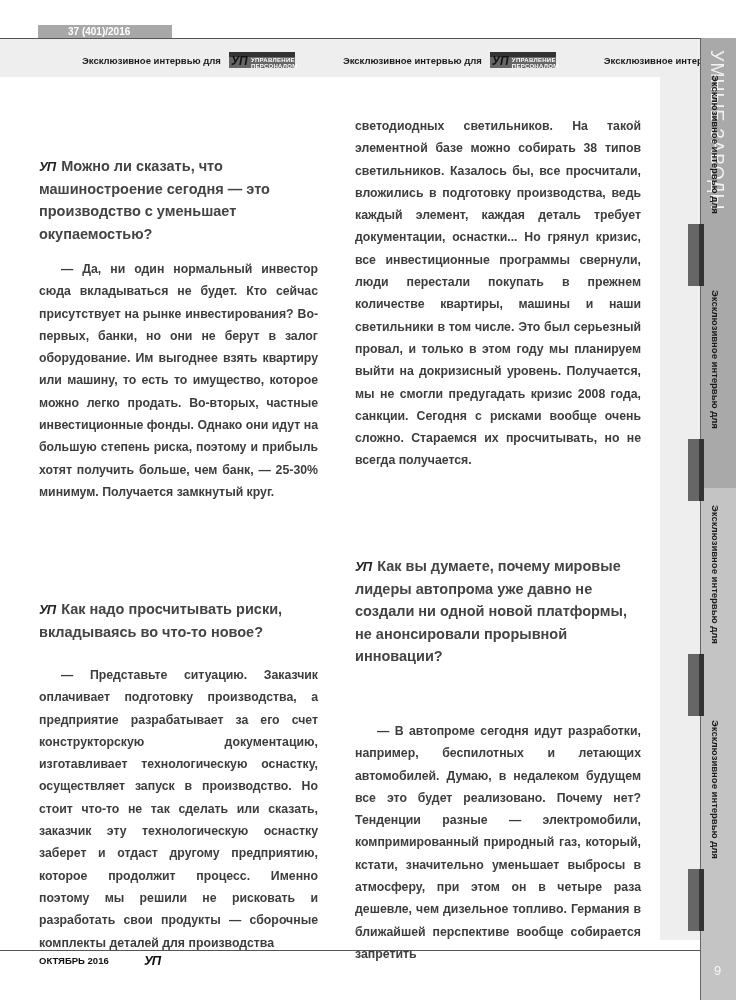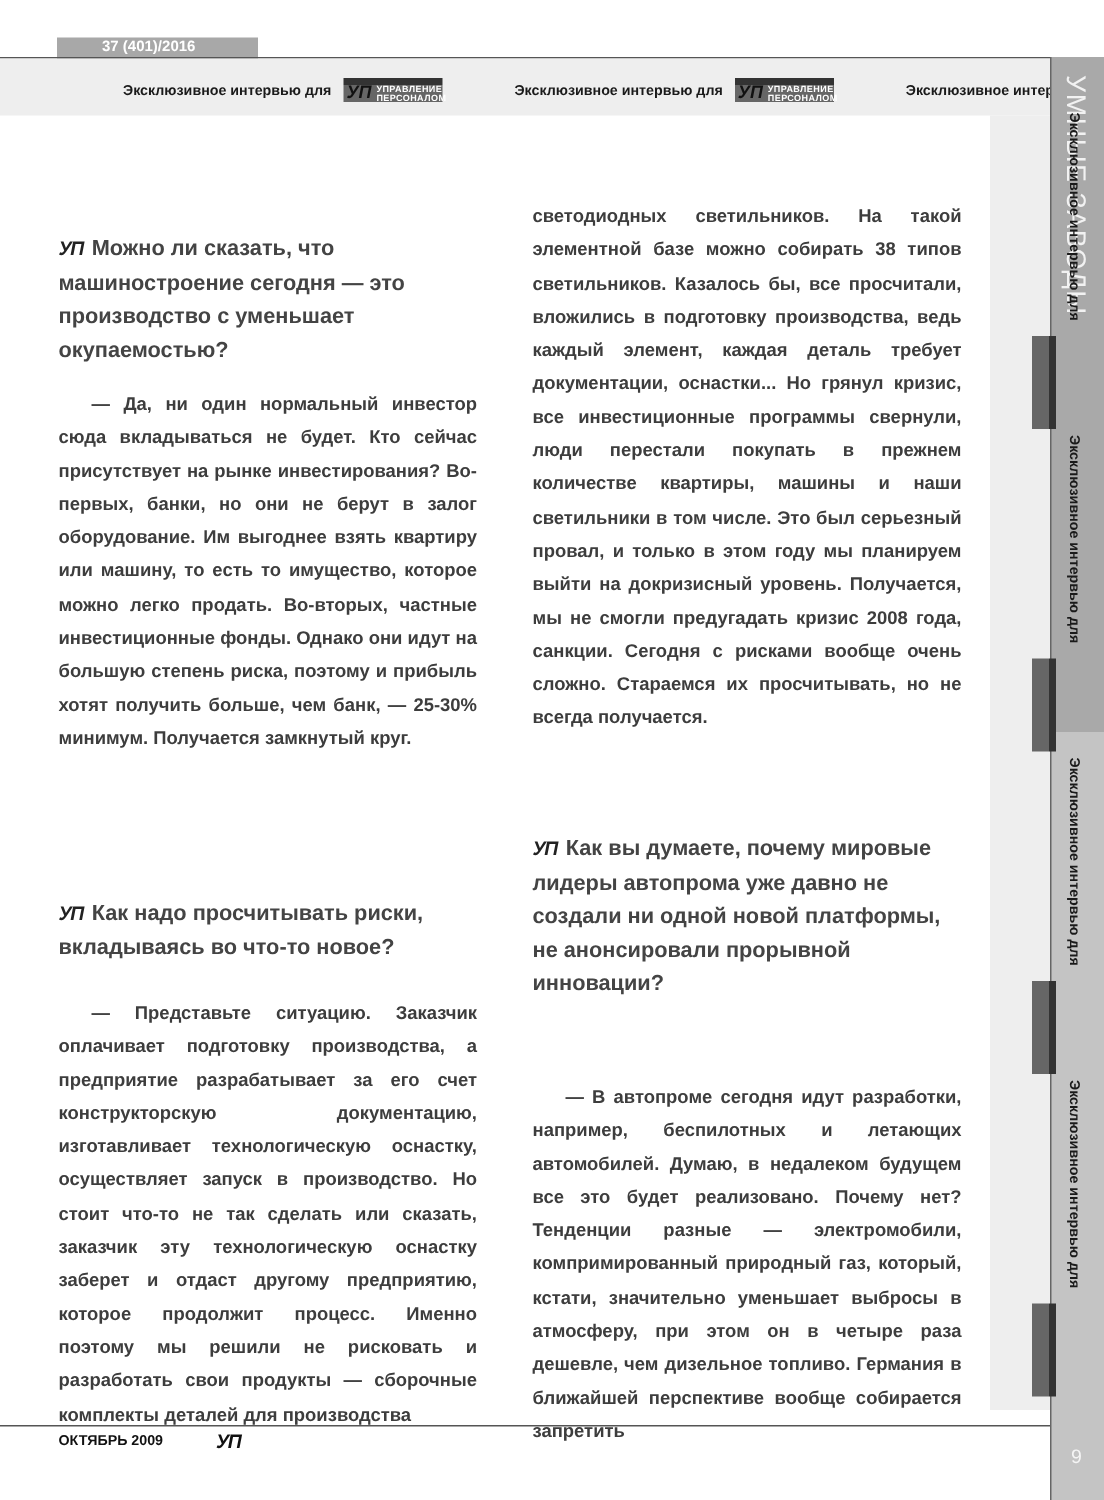--- a/index.html
+++ b/index.html
@@ -118,26 +118,26 @@
 <div class="col col-left" style="top:258px">
   <p class="indent">— Да, ни один нормальный инвестор сюда вкладываться не будет. Кто сейчас присутствует на рынке инвестирования? Во-первых, банки, но они не берут в залог оборудование. Им выгоднее взять квартиру или машину, то есть то имущество, которое можно легко продать. Во-вторых, частные инвестиционные фонды. Однако они идут на большую степень риска, поэтому и прибыль хотят получить больше, чем банк, — 25-30% минимум. Получается замкнутый круг.</p>
 </div>
 <div class="col col-left" style="top:598px">
   <p class="question"><span class="q-mark">УП</span><span>Как надо просчитывать риски, вкладываясь во что-то новое?</span></p>
 </div>
 <div class="col col-left" style="top:664px">
   <p class="indent">— Представьте ситуацию. Заказчик оплачивает подготовку производства, а предприятие разрабатывает за его счет конструкторскую документацию, изготавливает технологическую оснастку, осуществляет запуск в производство. Но стоит что-то не так сделать или сказать, заказчик эту технологическую оснастку заберет и отдаст другому предприятию, которое продолжит процесс. Именно поэтому мы решили не рисковать и разработать свои продукты — сборочные комплекты деталей для производства</p>
 </div>
 
-<div class="col col-right" style="top:133px">
+<div class="col col-right" style="top:115px">
   <p>светодиодных светильников. На такой элементной базе можно собирать 38 типов светильников. Казалось бы, все просчитали, вложились в подготовку производства, ведь каждый элемент, каждая деталь требует документации, оснастки... Но грянул кризис, все инвестиционные программы свернули, люди перестали покупать в прежнем количестве квартиры, машины и наши светильники в том числе. Это был серьезный провал, и только в этом году мы планируем выйти на докризисный уровень. Получается, мы не смогли предугадать кризис 2008 года, санкции. Сегодня с рисками вообще очень сложно. Стараемся их просчитывать, но не всегда получается.</p>
 </div>
 <div class="col col-right" style="top:555px">
   <p class="question"><span class="q-mark">УП</span><span>Как вы думаете, почему мировые лидеры автопрома уже давно не создали ни одной новой платформы, не анонсировали прорывной инновации?</span></p>
 </div>
 <div class="col col-right" style="top:720px">
   <p class="indent">— В автопроме сегодня идут разработки, например, беспилотных и летающих автомобилей. Думаю, в недалеком будущем все это будет реализовано. Почему нет? Тенденции разные — электромобили, компримированный природный газ, который, кстати, значительно уменьшает выбросы в атмосферу, при этом он в четыре раза дешевле, чем дизельное топливо. Германия в ближайшей перспективе вообще собирается запретить</p>
 </div>
 
 <div class="bottom-rule"></div>
-<div class="footer-date">ОКТЯБРЬ 2009</div>
+<div class="footer-date">ОКТЯБРЬ 2016</div>
 <div class="footer-logo">УП</div>
 <div class="page-num">9</div>
 
 </body></html>

